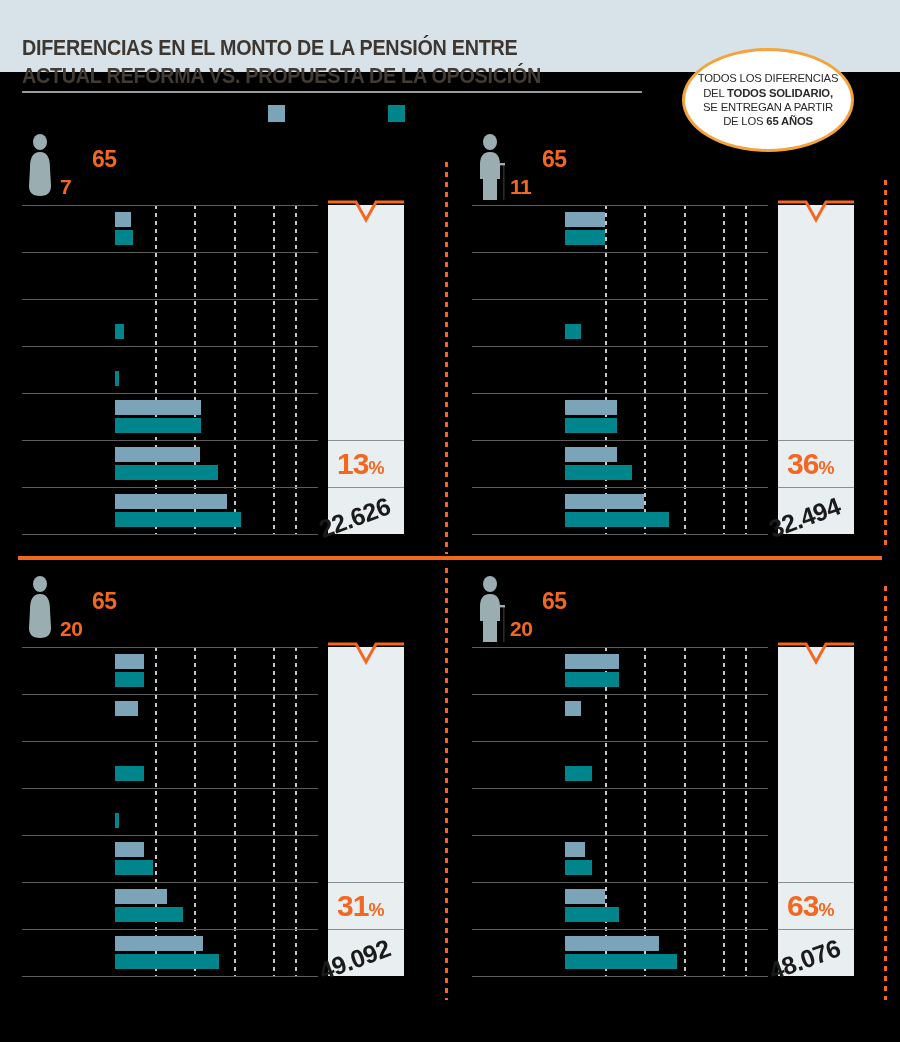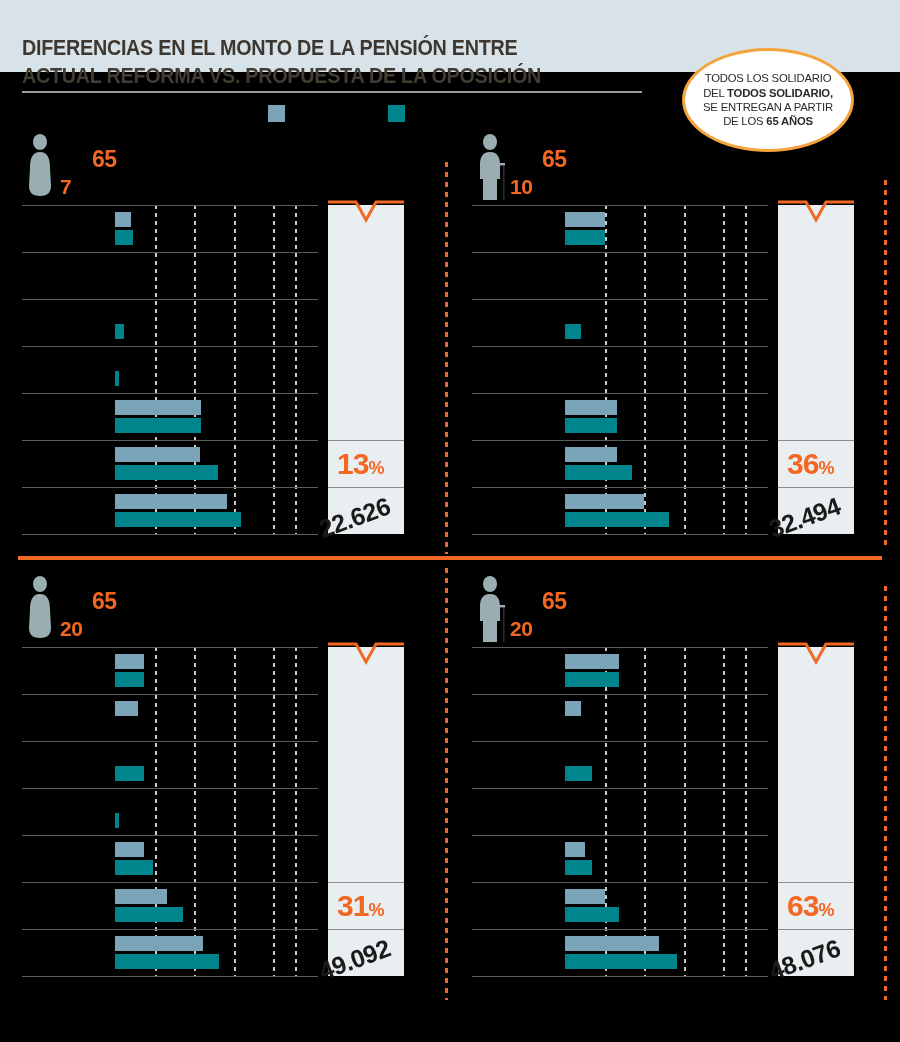--- a/index.html
+++ b/index.html
@@ -122,21 +122,21 @@
 
 <div id="header-band"></div>
 
 <div id="header-title-wrap">
   <div class="title-line" id="title-line-1">DIFERENCIAS EN EL MONTO DE LA PENSIÓN ENTRE</div>
   <div class="title-line" id="title-line-2">ACTUAL REFORMA VS. PROPUESTA DE LA OPOSICIÓN</div>
 </div>
 <div id="title-underline"></div>
 
 <div id="badge">
-  <div>TODOS LOS SOLIDARIO</div>
+  <div>TODOS LOS DIFERENCIAS</div>
   <div>
     <span>DEL </span><b>TODOS SOLIDARIO,</b>
   </div>
   <div>SE ENTREGAN A PARTIR</div>
   <div>
     <span>DE LOS </span><b>65 AÑOS</b>
   </div>
 </div>
 
 <div class="legend-swatch" id="legend-swatch-reforma"></div>
@@ -197,21 +197,21 @@
       <div class="stat-amount" style="left: 325px; top: 395px;">22.626</div>
     </div>
     <div class="panel" style="left: 450px; top: 120px; width: 450px; height: 440px;">
       <div class="person" style="left: 25px; top: 14px;"><svg width="34" height="66" viewBox="0 0 34 66">
           <ellipse cx="15" cy="8" rx="7" ry="8" fill="#9aaeb2"></ellipse>
           <path d="M15 18 C7 18 5 24 5 31 L5 45 L8 45 L8 66 L22 66 L22 45 L25 45 L25 31 C25 24 23 18 15 18 Z" fill="#9aaeb2"></path>
           <rect x="28" y="30" width="1.6" height="36" fill="#2a2a2a"></rect>
           <rect x="24" y="29" width="6" height="2.4" fill="#9aaeb2"></rect>
         </svg></div>
       <div class="age-label" style="left: 92px; top: 26px;">65</div>
-      <div class="years-label" style="left: 60px; top: 55px;">10</div>
+      <div class="years-label" style="left: 60px; top: 55px;">11</div>
       <div class="plot" style="left: 22px; top: 85px; width: 296px; height: 329px;">
         <div class="vline" style="left: 132.6px; height: 329px;"></div>
         <div class="vline" style="left: 172.2px; height: 329px;"></div>
         <div class="vline" style="left: 211.8px; height: 329px;"></div>
         <div class="vline" style="left: 251.4px; height: 329px;"></div>
         <div class="vline" style="left: 273px; height: 329px;"></div>
         <div class="hline" style="top: 0px; width: 296px;"></div>
         <div class="hline" style="top: 47px; width: 296px;"></div>
         <div class="hline" style="top: 94px; width: 296px;"></div>
         <div class="hline" style="top: 141px; width: 296px;"></div>

